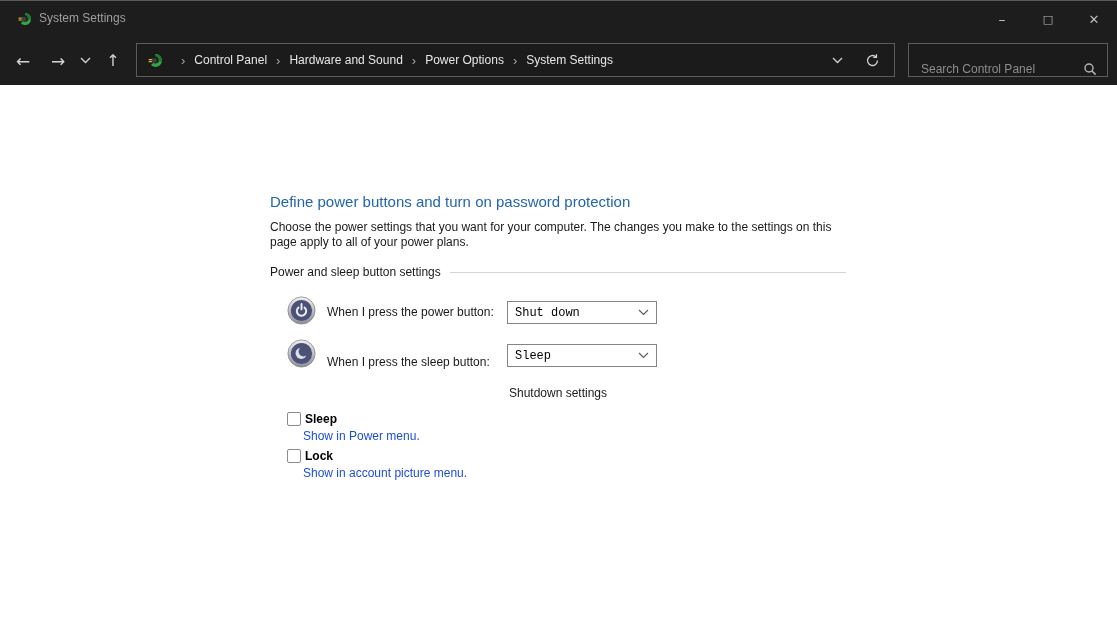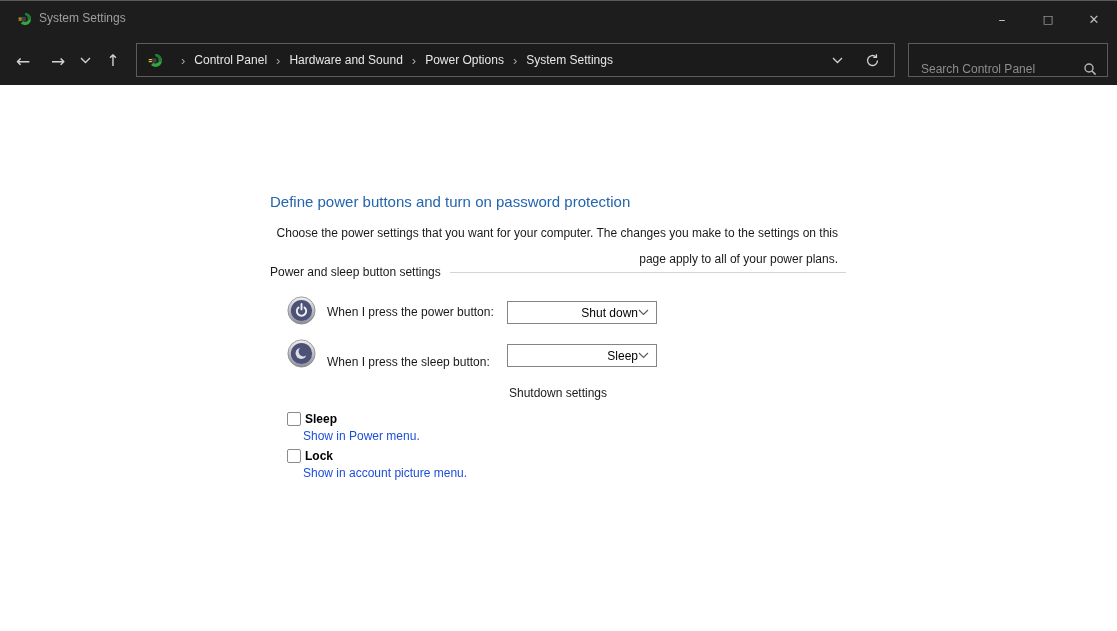--- a/index.html
+++ b/index.html
@@ -54,38 +54,38 @@
     position:absolute; left:908px; top:7px; width:200px; height:34px;
     border:1px solid #5c5c5c; background:#1b1b1b;
     display:flex; align-items:flex-end; padding:0 10px 0 12px;
   }
   .searchbox input {
     flex:1; background:transparent; border:none; outline:none;
     color:#d8d8d8; font-size:12px; font-family:inherit; min-width:0;
   }
   .searchbox input::placeholder { color:#8d8d8d; opacity:1; }
   
-  .content { position:absolute; left:0; top:85px; width:1117px; height:546px; background:#fff;text-align:right; }
+  .content { position:absolute; left:0; top:85px; width:1117px; height:546px; background:#fff; }
   .page-title { position:absolute; left:270px; top:108px; font-size:15px; color:#2365af; }
-  .page-desc  { position:absolute; left:270px; top:135px; width:568px; line-height:26px; color:#1a1a1a; }
+  .page-desc  { position:absolute; left:270px; top:135px; width:568px; line-height:15px; color:#1a1a1a; }
   .section-hdr { position:absolute; left:270px; width:576px; display:flex; align-items:center; }
   .section-hdr .txt { white-space:nowrap; color:#1a1a1a; }
   .section-hdr .rule { flex:1; height:1px; background:#d4d4d4; margin-left:9px; }
   .sh1 { top:180px; }
   .sh2 { top:301px;flex-direction:column; }
   .round-icon { position:absolute; width:29px; height:29px; }
   .ric1 { left:287px; top:211px; }
   .ric2 { left:287px; top:254px; }
   .row-label { position:absolute; left:327px; color:#1a1a1a; }
   .rl1 { top:220px; }
   .rl2 { top:270px; }
   .select {
     position:absolute; left:507px; width:150px; height:23px;
     background:#fff; border:1px solid #848484;
-    display:flex; align-items:center; padding:0 7px; cursor:default;
+    display:flex; align-items:center; padding:0 7px; cursor:default;font-family:Liberation Mono, monospace;
   }
   .sel1 { top:216px; }
   .sel2 { top:259px; }
   .select .val { flex:1; color:#000; }
   .checkbox {
     position:absolute; left:287px; width:14px; height:14px;
     border:1px solid #8a8a8a; border-radius:2px; background:#fff;
   }
   .cb1 { top:327px; }
   .cb2 { top:364px; }

